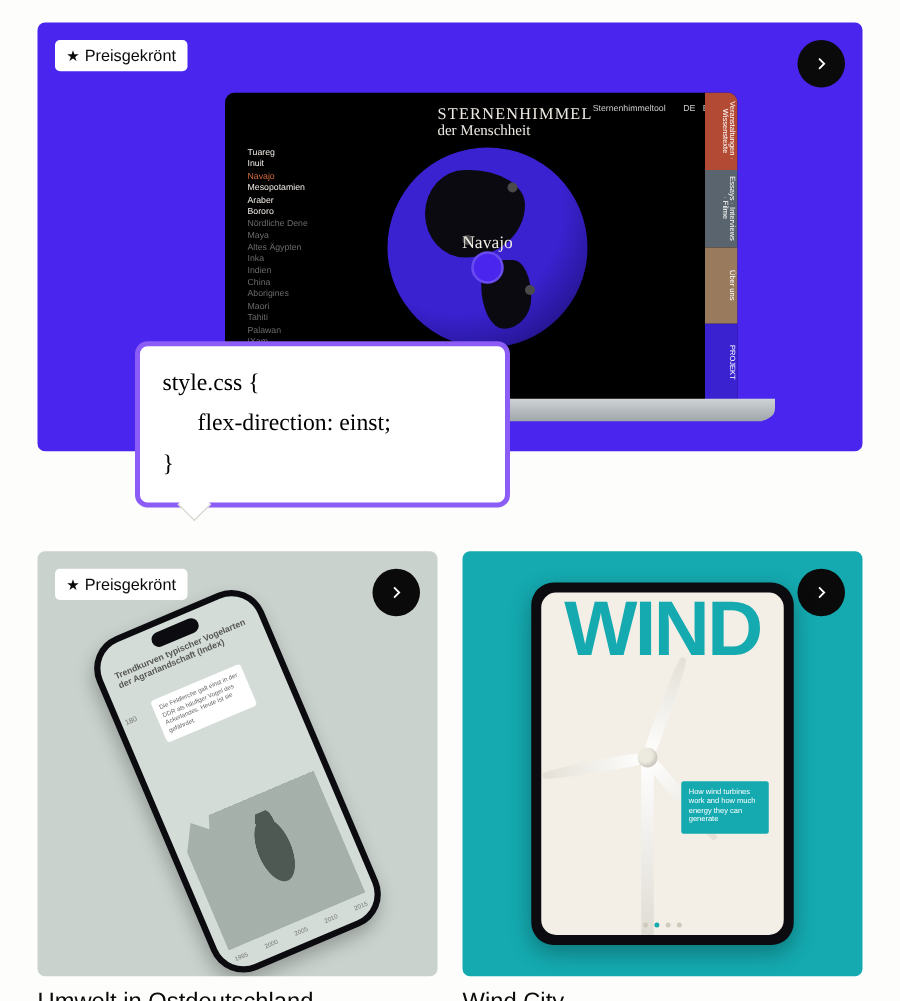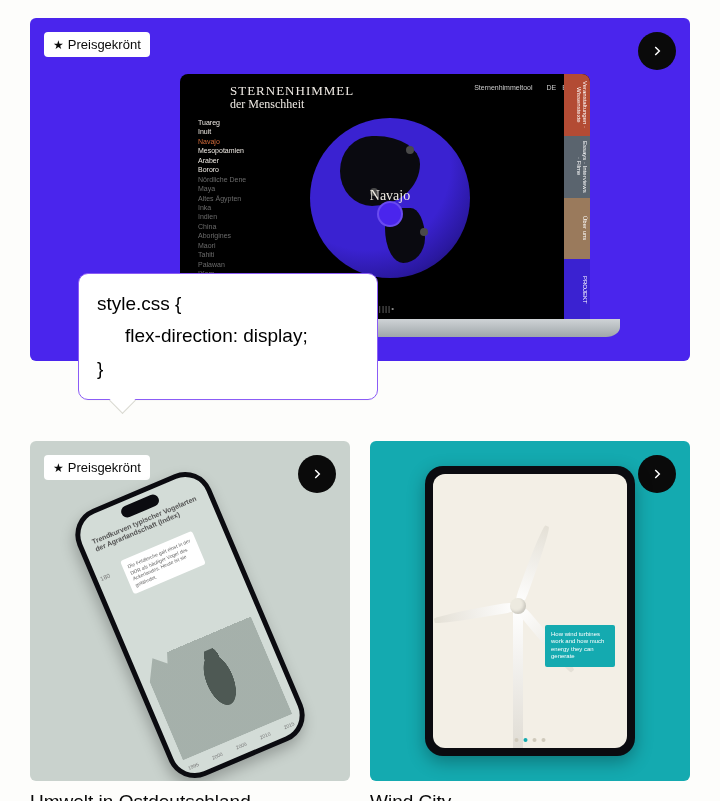--- a/index.html
+++ b/index.html
@@ -34,21 +34,21 @@
                       radial-gradient(circle at 30% 70%, #1a1a2a 0.5px, transparent 0.5px),
                       radial-gradient(circle at 70% 40%, #1a1a2a 0.5px, transparent 0.5px);
     background-size: 40px 40px;
     padding: 10px 18px;
   }
   .laptop-base {
     position: absolute; bottom: 24px; left: 0; right: 0; height: 18px;
     background: linear-gradient(#cfd3d6, #9fa6aa);
     border-radius: 0 0 14px 14px / 0 0 10px 10px;
   }
-  .screen-top { display:flex; justify-content:space-between; align-items:flex-start;margin-left:32px; }
+  .screen-top { display:flex; justify-content:flex-end; align-items:flex-start; }
   .brand { color:#efeae4; font-family: Georgia, 'Times New Roman', serif; font-size: 13px; letter-spacing: 1px; line-height:1.1; }
   .brand .sub { font-size: 12px; letter-spacing: 0; }
   .toplinks { display:flex; gap:6px; font-size:7px; color:#ccc; }
   .cultures { position:absolute; top:44px; left:18px; font-size:7px; color:#6b6b6b; line-height:1.35; }
   .cultures .on { color:#efeae4; }
   .cultures .hl { color:#d46b3a; }
   .globe {
     position:absolute; top: 44px; left: 130px; width: 160px; height: 160px; border-radius:50%;
     background: radial-gradient(circle at 35% 30%, #3a22d1 55%, #2a18a0 75%, #120a4a 98%);
     overflow:hidden;
@@ -64,22 +64,22 @@
     width:22px; height:22px; border-radius:50%; background:#4a25ed; box-shadow:0 0 0 2px #6a4bf0; }
   .globe-dot::after{ content:""; display:block; text-align:center; }
   .mdot { position:absolute; width:8px; height:8px; border-radius:50%; background:#4a4a4a; }
   .sidetabs { position:absolute; right:0; top:0; bottom:0; width:26px; display:flex; flex-direction:column; }
   .sidetabs div { flex:1; writing-mode: vertical-rl; text-align:center; font-size:6px; color:#fff; padding:4px 2px; }
   .t1{background:#b34b34;} .t2{background:#5a646e;} .t3{background:#9a7a5c;} .t4{background:#3a22d1;color:#120a4a;}
   .sound-icon { position:absolute; bottom:8px; left:50%; transform:translateX(-50%); color:#888; font-size:8px; letter-spacing:1px; }
 
   
   .tooltip {
-    position:absolute; left:48px; top:255px; width:300px; background:#fff; border:1px solid #8b5cf6;
-    border-radius:10px; padding:14px 18px; font-size:19px; line-height:1.7; font-family: Liberation Sans, sans-serif;
+    position:absolute; left:78px; top:255px; width:300px; background:#fff; border:4px solid #8b5cf6;
+    border-radius:10px; padding:14px 18px; font-size:19px; line-height:1.7; font-family: Liberation Serif, serif;
     z-index:5; box-shadow:0 1px 0 rgba(0,0,0,0.02);
   }
   .tooltip .ind { padding-left: 28px; display:block;}
   .tooltip::after{
     content:""; position:absolute; bottom:-11px; left:34px; width:18px; height:18px; background:#fff;
     border-right:1px solid #d8d8d0; border-bottom:1px solid #d8d8d0; transform:rotate(45deg);
   }
 
   
   .card2 { background:#c9d2cd; height:340px; }
@@ -197,21 +197,21 @@
               <div class="t4">PROJEKT</div>
             </div>
             <div class="sound-icon">•||||•</div>
           </div>
           <div class="laptop-base"></div>
         </div>
       </div>
 
       <div class="tooltip">
         <span>style.css {</span><br>
-        <span class="ind">flex-direction: display;</span>
+        <span class="ind">flex-direction: einst;</span>
         <span>}</span>
       </div>
     </div>
 
     <div style="grid-column:1/span 2; height:40px;"></div>
 
     <div>
       <div class="card card2">
         <div class="badge">
           <span class="star">★</span>
@@ -245,20 +245,21 @@
 
     <div>
       <div class="card card3">
         <div class="arrow-btn">
           <svg width="14" height="14" viewBox="0 0 24 24" fill="none" stroke-width="2.5">
               <polyline points="9 5 16 12 9 19"></polyline>
             </svg>
         </div>
         <div class="tablet">
           <div class="tablet-screen">
+            <div class="wind-word w-top">WIND</div>
             <div class="turbine-pole"></div>
             <div class="blade b1"></div>
             <div class="blade b2"></div>
             <div class="blade b3"></div>
             <div class="turbine-hub"></div>
             <div class="wind-note">How wind turbines work and how much energy they can generate</div>
             <div class="tablet-dots">
               <span></span>
                 <span class="cur"></span>
                 <span></span>

